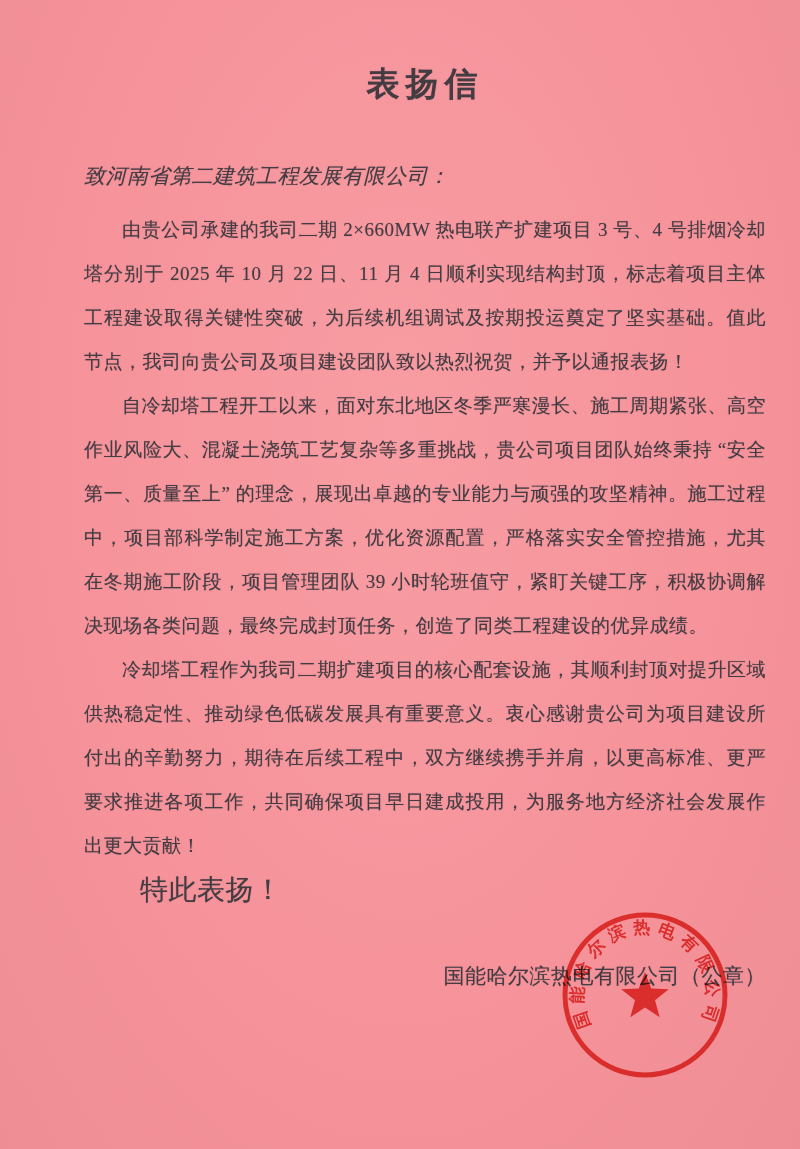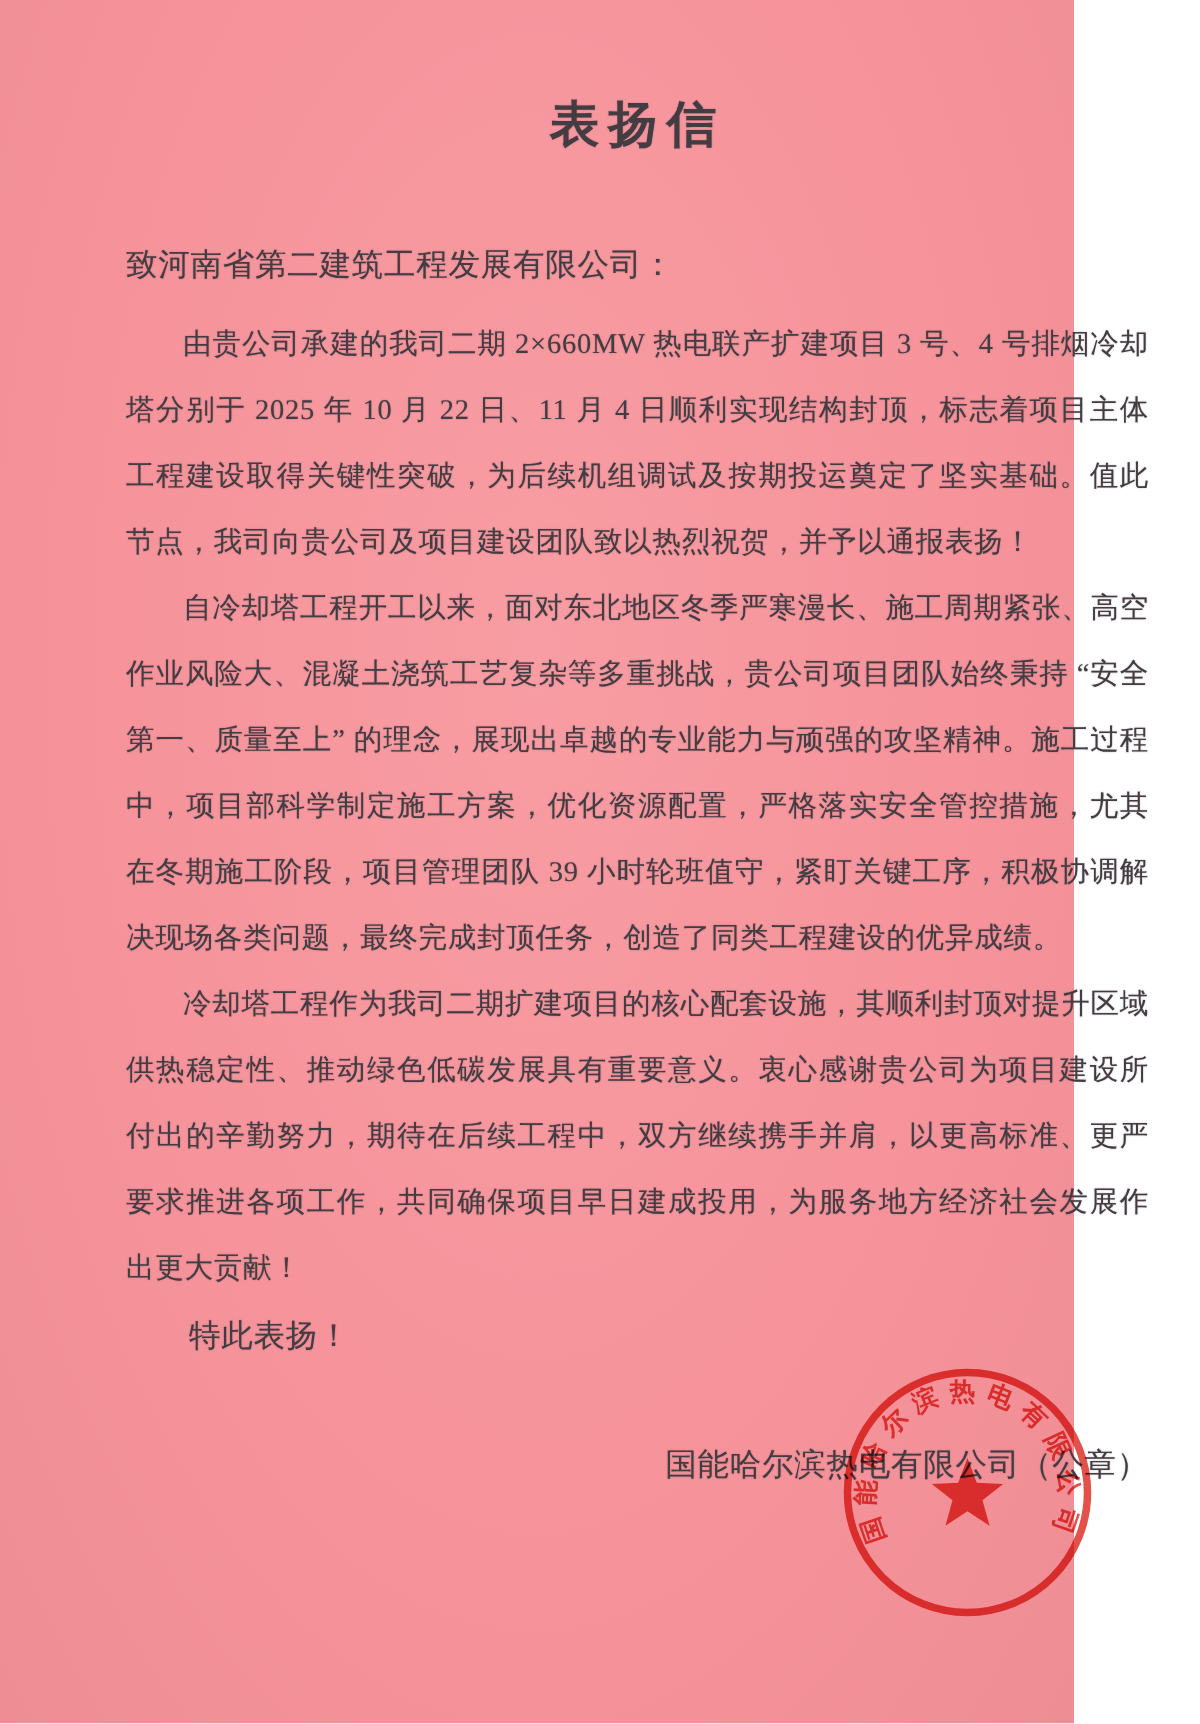--- a/index.html
+++ b/index.html
@@ -6,46 +6,46 @@
     --paper:#f6939b;
     --ink:#433c42;
     --seal-red:#e2413a;
   }
   html,body{margin:0;padding:0;}
   body{
     width:800px;height:1149px;overflow:hidden;
     font-family:"Liberation Serif","DejaVu Serif",serif;
   }
   .page{
-    position:relative;width:716px;height:1149px;
+    position:relative;width:800px;height:1149px;
     background:radial-gradient(ellipse at 50% 38%,
       #f89da3 0%, var(--paper,#f6939b) 55%, #ef8d95 100%);
     color:var(--ink,#433c42);
   }
   .content{
     position:absolute;left:84px;top:62px;width:682px;
     text-shadow:0 0 1px rgba(70,58,66,.45);
   }
   .title{
     margin:0 0 48px 0;
     font-size:33px;line-height:44px;font-weight:700;
     text-align:center;letter-spacing:6px;
   }
   .salutation{
     margin:0 0 10px 0;
-    font-size:21px;line-height:44px;letter-spacing:.5px;
+    font-size:21px;line-height:44px;letter-spacing:.5px;font-style:italic;
   }
   .para{
     margin:0;
     font-size:19px;line-height:44px;letter-spacing:.5px;
     text-align:justify;text-indent:2em;
   }
   .closing{
     margin:0;
-    font-size:21px;line-height:44px;letter-spacing:.5px;
+    font-size:28px;line-height:44px;letter-spacing:.5px;
     text-indent:2em;
   }
   .sig-company{
     margin-top:42px;
     font-size:21px;line-height:44px;letter-spacing:.5px;
     text-align:right;
   }
   .sig-date{
     font-size:21px;line-height:44px;letter-spacing:1px;
     text-align:right;padding-right:26px;

